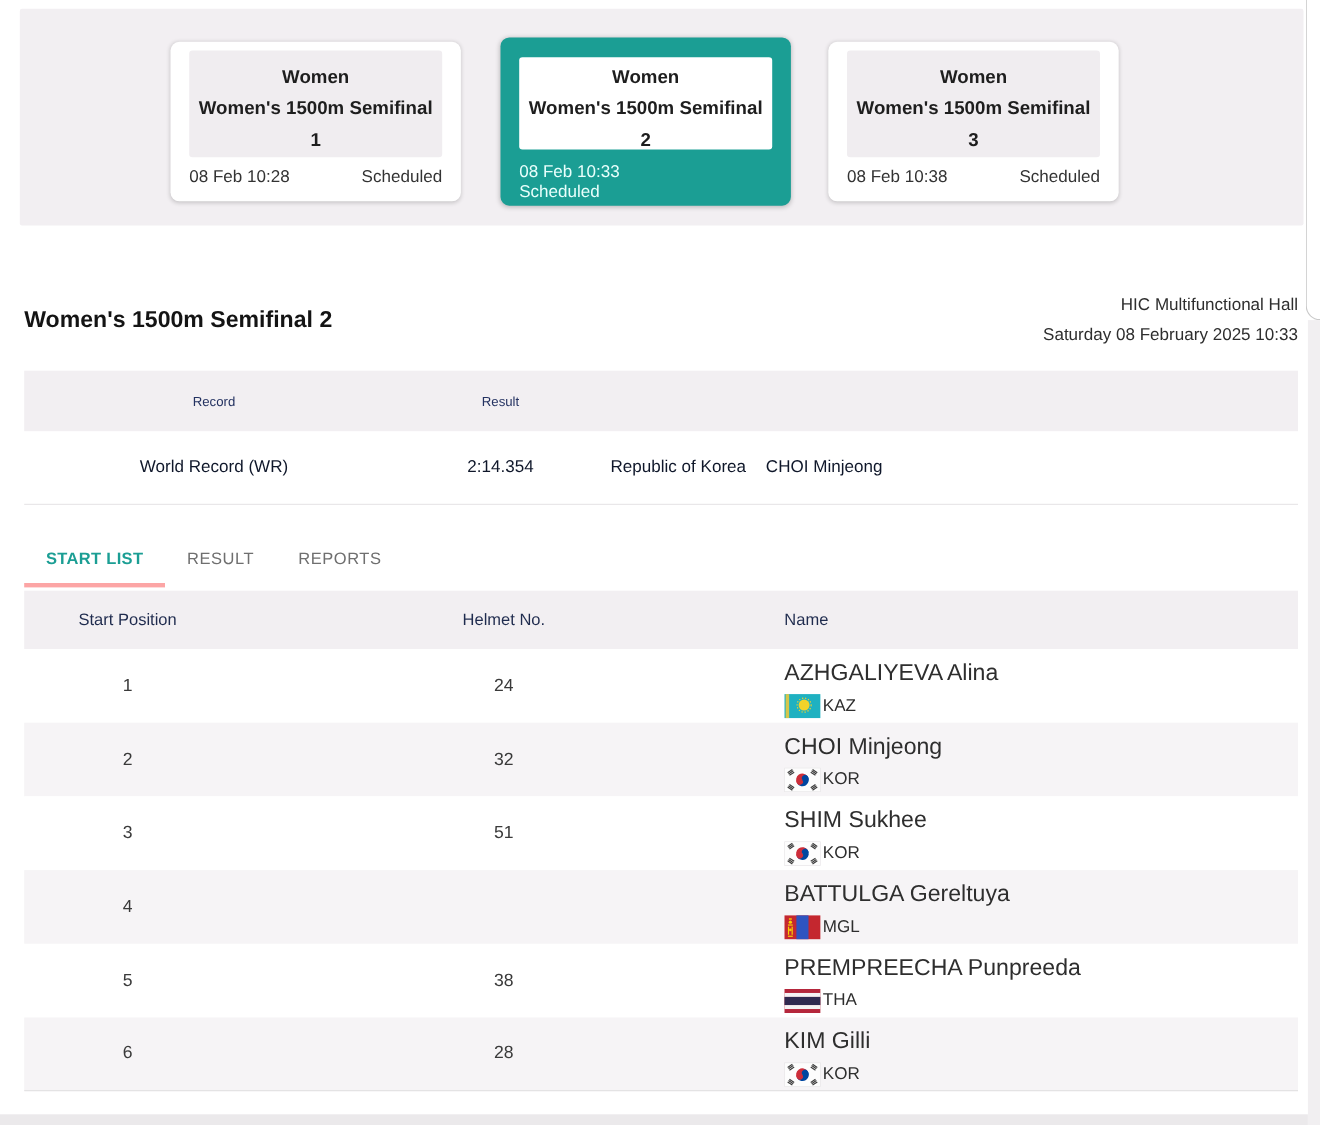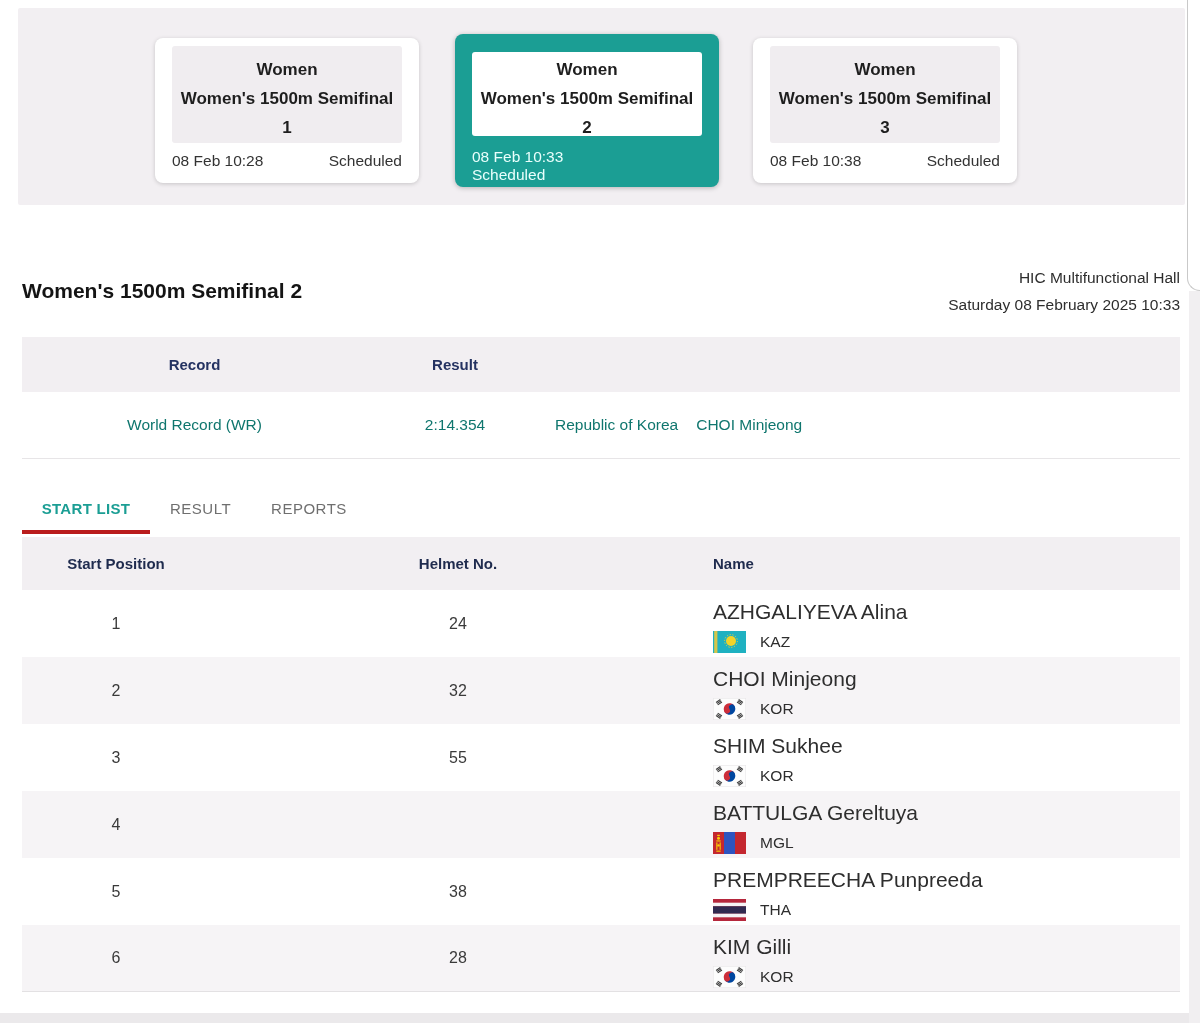--- a/index.html
+++ b/index.html
@@ -37,58 +37,58 @@
                   background:#ebe9eb; }
 
   
   .page-title { position:absolute; left:22px; top:279px; font-size:21px;
                 font-weight:700; color:#141414; }
   .venue-block { position:absolute; right:20px; top:264px; text-align:right;
                  font-size:15.5px; line-height:27px; color:#2e2e2e; }
 
   
   .rec-header { position:absolute; left:22px; top:337px; width:1158px; height:55px;
-                background:#f2eff2; font-size:15px; font-weight:700; color:#243261; }
+                background:#f2eff2; font-size:12px; font-weight:400; color:#243261; }
   .rec-row    { position:absolute; left:22px; top:392px; width:1158px; height:67px;
-                border-bottom:1px solid #e7e5e7; font-size:15.5px; color:#0f766e; }
+                border-bottom:1px solid #e7e5e7; font-size:15.5px; color:#0f172a; }
   .rc { position:absolute; top:0; height:100%; display:flex; align-items:center;
         justify-content:center; }
   .rc1 { left:0; width:345px; }
   .rc2 { left:345px; width:176px; }
   .rc3 { left:533px; justify-content:flex-start; }
   .rec-row .rc3 .athlete { margin-left:18px; }
 
   
   .tabs { position:absolute; left:22px; top:487px; display:flex; height:47px; }
   .tab { font-size:15px; letter-spacing:.5px; color:#6f6f6f; line-height:43px;
          padding:0 20px; cursor:pointer; }
   .tab.active { width:128px; padding:0; text-align:center; color:#1b9e94;
-                font-weight:700; border-bottom:4px solid #b91c1c; letter-spacing:.3px; }
+                font-weight:700; border-bottom:4px solid #fca5a5; letter-spacing:.3px; }
 
   
   .sl-header { position:absolute; left:22px; top:537px; width:1158px; height:53px;
-               background:#f2eff2; font-size:15px; font-weight:700; color:#1f2b4e; }
+               background:#f2eff2; font-size:15px; font-weight:400; color:#1f2b4e; }
   .slc { position:absolute; top:0; height:100%; display:flex; align-items:center;
          justify-content:center; }
   .slc1 { left:0; width:188px; }
   .slc2 { left:288px; width:296px; }
   .slc3 { left:691px; justify-content:flex-start; }
   .sl-rows { position:absolute; left:22px; top:590px; width:1158px; }
   .sl-row { position:relative; height:67px; background:#fff; }
   .sl-row.alt { background:#f6f4f6; }
   .sl-row:last-child { border-bottom:1px solid #e3e1e3; }
   .cell-pos, .cell-helmet { position:absolute; top:0; height:100%; display:flex;
          align-items:center; justify-content:center; font-size:16px; color:#3a3a3a; }
   .cell-pos { left:0; width:188px; }
   .cell-helmet { left:288px; width:296px; }
   .cell-name { position:absolute; left:691px; top:10px; }
   .athlete-name { font-size:21px; color:#2e2e2e; }
   .flag-line { display:flex; align-items:center; margin-top:7px; }
   .flag { width:33px; height:22px; display:block; }
-  .noc { margin-left:14px; font-size:15.5px; color:#2e2e2e; }
+  .noc { margin-left:2px; font-size:15.5px; color:#2e2e2e; }
 </style>
 </head>
 <body>
 
 <svg width="0" height="0" style="position:absolute">
   <defs>
     <g id="flag-kaz">
       <rect width="33" height="22" fill="#1fb1c1"></rect>
       <rect x="1.2" y="0" width="3.2" height="22" fill="#e8c93e" opacity=".9"></rect>
       <circle cx="18" cy="10" r="5" fill="#f2d329"></circle>
@@ -245,21 +245,21 @@
         <svg class="flag" viewBox="0 0 33 22">
             <use href="#flag-kor"></use>
           </svg>
         <span class="noc">KOR</span>
       </div>
     </span>
   </div>
 
   <div class="sl-row">
     <span class="cell-pos">3</span>
-    <span class="cell-helmet">55</span>
+    <span class="cell-helmet">51</span>
     <span class="cell-name">
       <div class="athlete-name">SHIM Sukhee</div>
       <div class="flag-line">
         <svg class="flag" viewBox="0 0 33 22">
             <use href="#flag-kor"></use>
           </svg>
         <span class="noc">KOR</span>
       </div>
     </span>
   </div>

